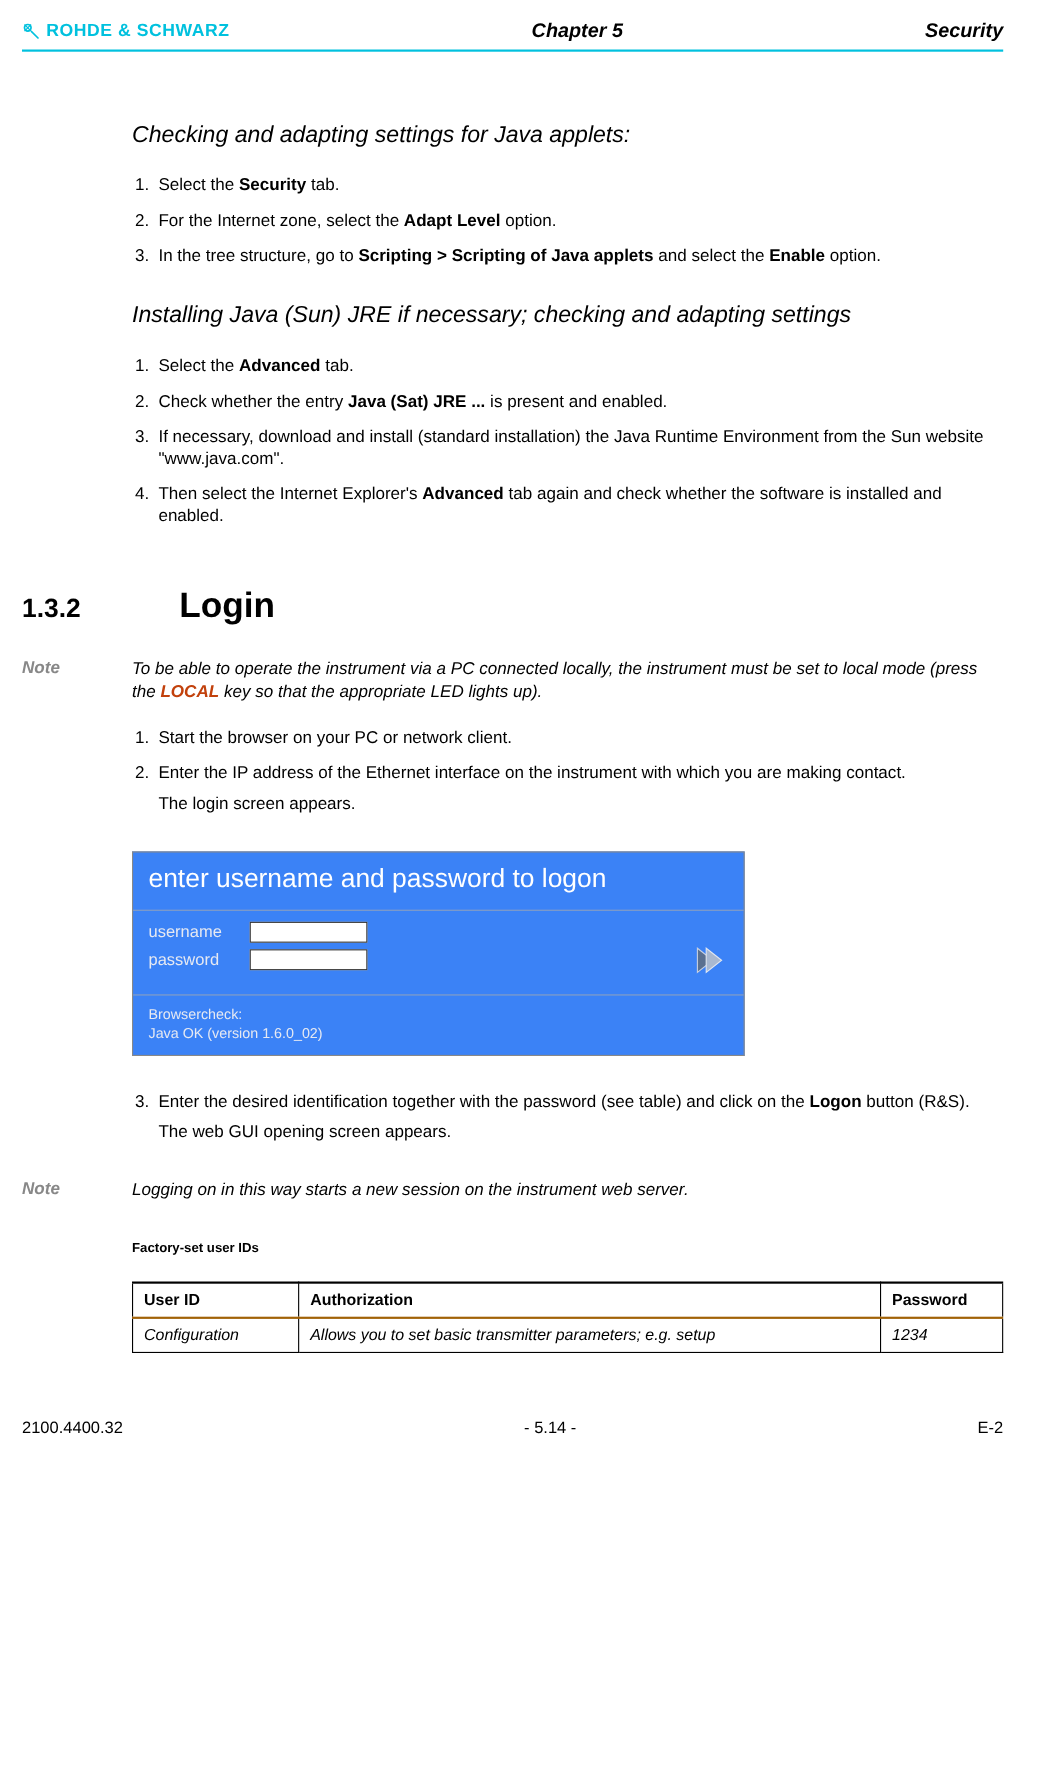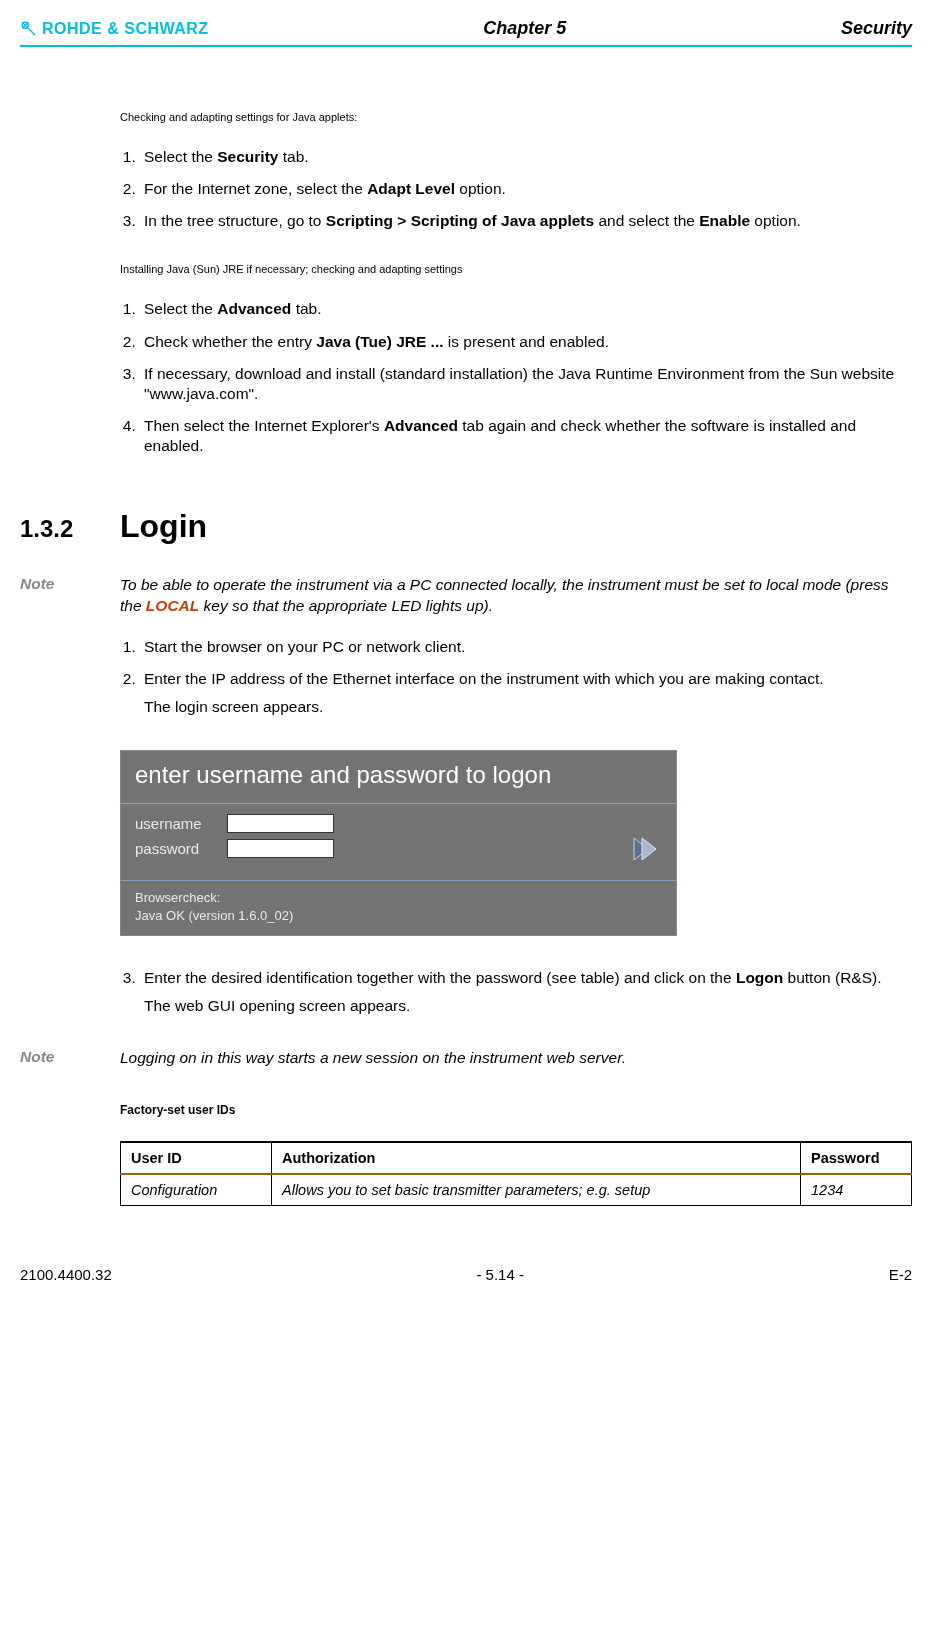--- a/index.html
+++ b/index.html
@@ -49,21 +49,22 @@
     .operating {
       font-weight: bold;
       font-style: italic;
       font-size: 18px;
     }
     .content {
       margin-top: 64px;
       margin-left: 100px;
     }
     .subheading-italic {
-      font-size: 11px;
+      font-style: italic;
+      font-size: 21px;
       margin-bottom: 24px;
     }
     ol.steps {
       padding-left: 20px;
       margin: 0 0 32px 0;
     }
     ol.steps li {
       font-size: 15.5px;
       line-height: 1.3;
       margin-bottom: 12px;
@@ -71,20 +72,21 @@
     }
     b {
       font-weight: bold;
     }
     .section-heading-row {
       display: flex;
       align-items: baseline;
       margin-top: 52px;
       margin-bottom: 30px;
       margin-left: -100px;
+      gap: 43px;
     }
     .section-num {
       font-size: 24px;
       font-weight: bold;
       width: 100px;
       flex-shrink: 0;
     }
     .section-title {
       font-size: 32px;
       font-weight: bold;
@@ -111,21 +113,21 @@
     .note-text .local-key {
       color: #c2410c;
       font-weight: bold;
     }
     .step-result {
       font-size: 15.5px;
       margin: 8px 0 18px 0;
     }
     .login-screenshot {
       width: 555px;
-      background: #737373;
+      background: #3b82f6;
       border: 1px solid #888;
       margin: 14px 0 32px 0;
     }
     .login-header {
       color: #fff;
       font-size: 24px;
       padding: 10px 14px 14px 14px;
       border-bottom: 1px solid #8aa0c0;
     }
     .login-body {
@@ -233,21 +235,21 @@
     <ol class="steps">
       <li><span>Select the </span><b>Security</b><span> tab.</span></li>
       <li><span>For the Internet zone, select the </span><b>Adapt Level</b><span> option.</span></li>
       <li><span>In the tree structure, go to </span><b>Scripting &gt; Scripting of Java applets</b><span> and select the </span><b>Enable</b><span> option.</span></li>
     </ol>
 
     <div class="subheading-italic">Installing Java (Sun) JRE if necessary; checking and adapting settings</div>
 
     <ol class="steps">
       <li><span>Select the </span><b>Advanced</b><span> tab.</span></li>
-      <li><span>Check whether the entry </span><b>Java (Tue) JRE ...</b><span> is present and enabled.</span></li>
+      <li><span>Check whether the entry </span><b>Java (Sat) JRE ...</b><span> is present and enabled.</span></li>
       <li>If necessary, download and install (standard installation) the Java Runtime Environment from the Sun website "www.java.com".</li>
       <li><span>Then select the Internet Explorer's </span><b>Advanced</b><span> tab again and check whether the software is installed and enabled.</span></li>
     </ol>
 
     <div class="section-heading-row">
       <div class="section-num">1.3.2</div>
       <div class="section-title">Login</div>
     </div>
 
     <div class="note-row">

